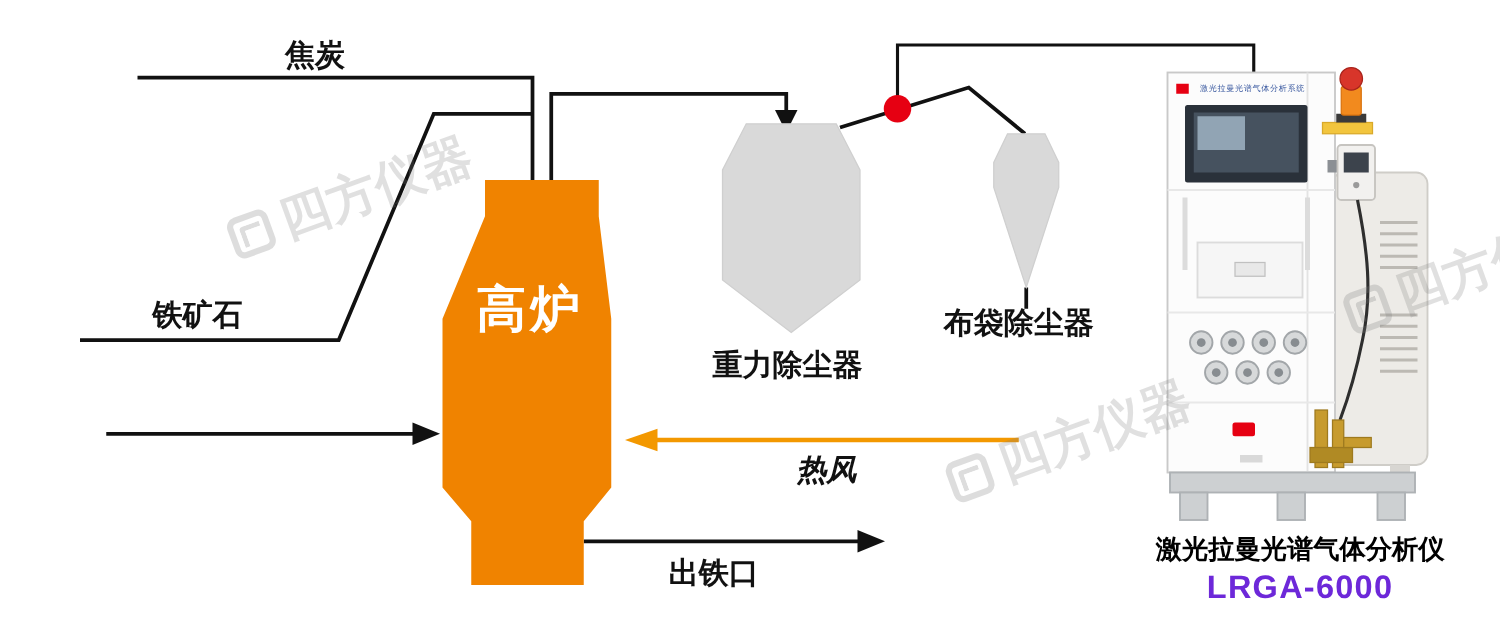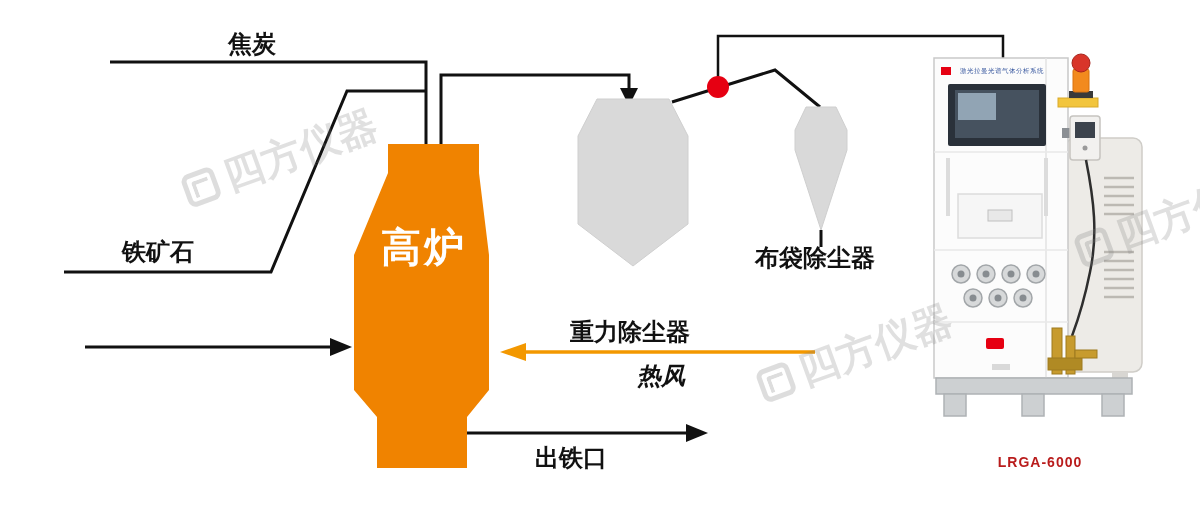--- a/index.html
+++ b/index.html
@@ -4,21 +4,21 @@
 <style>
   * { margin:0; padding:0; box-sizing:border-box; }
   html,body { width:1200px; height:511px; }
   body { background:#ffffff; font-family:"Liberation Sans","DejaVu Sans",sans-serif; position:relative; overflow:hidden; }
   .stage { position:absolute; left:0; top:0; width:1200px; height:511px; background:#fff; overflow:hidden; }
   .diagram-svg { position:absolute; left:0; top:0; z-index:1; }
   .lbl { position:absolute; z-index:3; font-weight:bold; color:#111; font-size:24px; white-space:nowrap; }
   .lbl.center { transform:translateX(-50%); }
   .furnace-lbl { position:absolute; z-index:3; font-weight:bold; font-size:40px; color:#fff; transform:translate(-50%,-50%); letter-spacing:3px; white-space:nowrap; }
   .caption { position:absolute; z-index:3; font-weight:bold; font-size:21px; color:#000; transform:translateX(-50%); white-space:nowrap; }
-  .caption.model { color:#b91c1c; font-size:14px; letter-spacing:1px; }
+  .caption.model { color:#6d28d9; font-size:26px; letter-spacing:1px; }
   .panel-title { position:absolute; z-index:3; font-size:6.5px; color:#3b5aa0; transform:translateX(-50%); white-space:nowrap; letter-spacing:0.5px; }
   .watermark { position:absolute; z-index:6; display:flex; align-items:center; gap:9px;
                color:rgba(125,125,125,0.24); font-weight:bold; font-size:40px; white-space:nowrap;
                transform:rotate(-20deg); transform-origin:left center; pointer-events:none; }
   .wm-logo { width:34px; height:34px; border:5px solid rgba(125,125,125,0.26); border-radius:8px; position:relative; flex:0 0 auto; }
   .wm-logo::after { content:""; position:absolute; left:4px; top:4px; width:13px; height:13px;
                     border:4px solid rgba(125,125,125,0.26); border-top-left-radius:3px; border-right:none; border-bottom:none; }
 </style>
 </head>
 <body>
@@ -154,27 +154,28 @@
         <rect x="944" y="394" width="22" height="22" fill="#cdd0d2" stroke="#aeb2b5" stroke-width="1.5"></rect>
         <rect x="1022" y="394" width="22" height="22" fill="#cdd0d2" stroke="#aeb2b5" stroke-width="1.5"></rect>
         <rect x="1102" y="394" width="22" height="22" fill="#cdd0d2" stroke="#aeb2b5" stroke-width="1.5"></rect>
       </g>
     </g>
   </svg>
 
   <div class="lbl" style="left:228px; top:28px;">焦炭</div>
   <div class="lbl" style="left:122px; top:236px;">铁矿石</div>
   <div class="furnace-lbl" style="left:424px; top:247px;">高炉</div>
-  <div class="lbl center" style="left:630px; top:276px;margin-top:40px;">重力除尘器</div>
+  <div class="lbl center" style="left:630px; top:276px;">重力除尘器</div>
   <div class="lbl center" style="left:789px; top:242px;margin-left:26px;">布袋除尘器</div>
   <div class="lbl" style="left:637px; top:360px;font-style:italic;">热风</div>
   <div class="lbl" style="left:535px; top:442px;text-align:right;">出铁口</div>
 
   <div class="panel-title" style="left:1002px; top:67px;">激光拉曼光谱气体分析系统</div>
 
+  <div class="caption" style="left:1040px; top:425px;">激光拉曼光谱气体分析仪</div>
   <div class="caption model" style="left:1040px; top:454px;">LRGA-6000</div>
 
   <div class="watermark" style="left:185px; top:165px;">
     <span class="wm-logo"></span>
     <span>四方仪器</span>
   </div>
   <div class="watermark" style="left:760px; top:360px;">
     <span class="wm-logo"></span>
     <span>四方仪器</span>
   </div>

